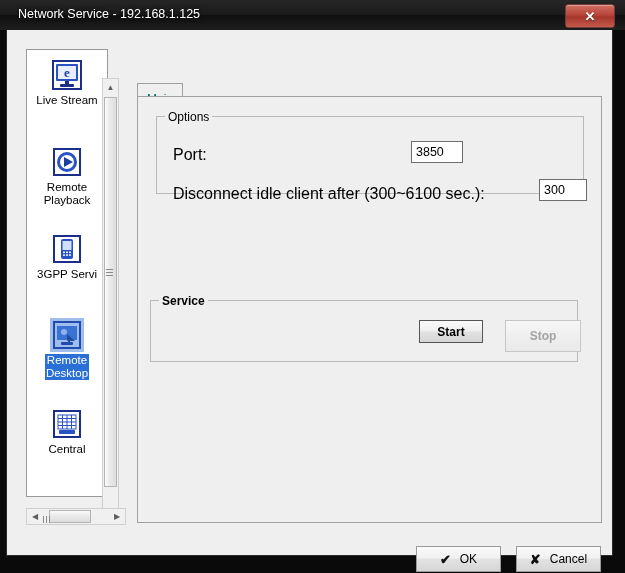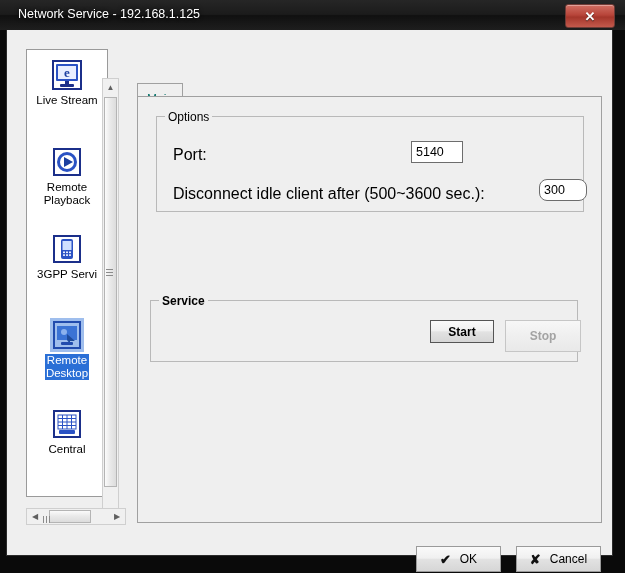--- a/index.html
+++ b/index.html
@@ -157,21 +157,21 @@
     position:absolute;
     border:1px solid #b9b9b9;
     box-sizing:border-box;
   }
   .group-title{
     position:absolute;left:8px;top:-7px;
     background:#efefef;padding:0 3px;
     font-size:12px;color:#000;
     white-space:nowrap;
   }
-  #grp-options{left:18px;top:19px;width:428px;height:96px;}
+  #grp-options{left:18px;top:19px;width:428px;height:78px;}
   #grp-auth{left:18px;top:129px;width:428px;height:60px;}
   #grp-service{left:12px;top:203px;width:428px;height:62px;font-weight:bold;}
 
   .lbl{position:absolute;font-size:16px;color:#000;white-space:nowrap;}
 
   .textbox{
     position:absolute;
     background:#ffffff;
     border:1px solid #6d6d6d;
     box-sizing:border-box;
@@ -327,30 +327,30 @@
     <div id="tabstrip">
       <div id="tab-main">Main</div>
     </div>
 
     <div id="tabpanel">
 
       <div class="group" id="grp-options">
         <span class="group-title">Options</span>
 
         <span class="lbl" style="left:16px;top:29px;">Port:</span>
-        <div class="textbox" id="port-input" style="left:254px;top:24px;width:52px;height:22px;">5140</div>
-
-        <span class="lbl" style="left:16px;top:68px;">Disconnect idle client after (500~3600 sec.):</span>
-        <div class="textbox" id="idle-input" style="left:382px;top:62px;width:48px;height:22px;border-radius:8px;">300</div>
+        <div class="textbox" id="port-input" style="left:254px;top:24px;width:52px;height:22px;">3850</div>
+
+        <span class="lbl" style="left:16px;top:68px;">Disconnect idle client after (300~6100 sec.):</span>
+        <div class="textbox" id="idle-input" style="left:382px;top:62px;width:48px;height:22px;">300</div>
       </div>
 
 
       <div class="group" id="grp-service">
         <span class="group-title">Service</span>
-        <div class="btn default-focus" style="left:268px;top:19px;width:64px;height:23px;margin-left:11px;">Start</div>
+        <div class="btn default-focus" style="left:268px;top:19px;width:64px;height:23px;">Start</div>
         <div class="btn disabled" style="left:354px;top:19px;width:76px;height:32px;">Stop</div>
       </div>
 
     </div>
 
     <div class="btn" id="ok-btn">
       <span class="fbtn-icon">✔</span>
       <span>OK</span>
     </div>
     <div class="btn" id="cancel-btn">

